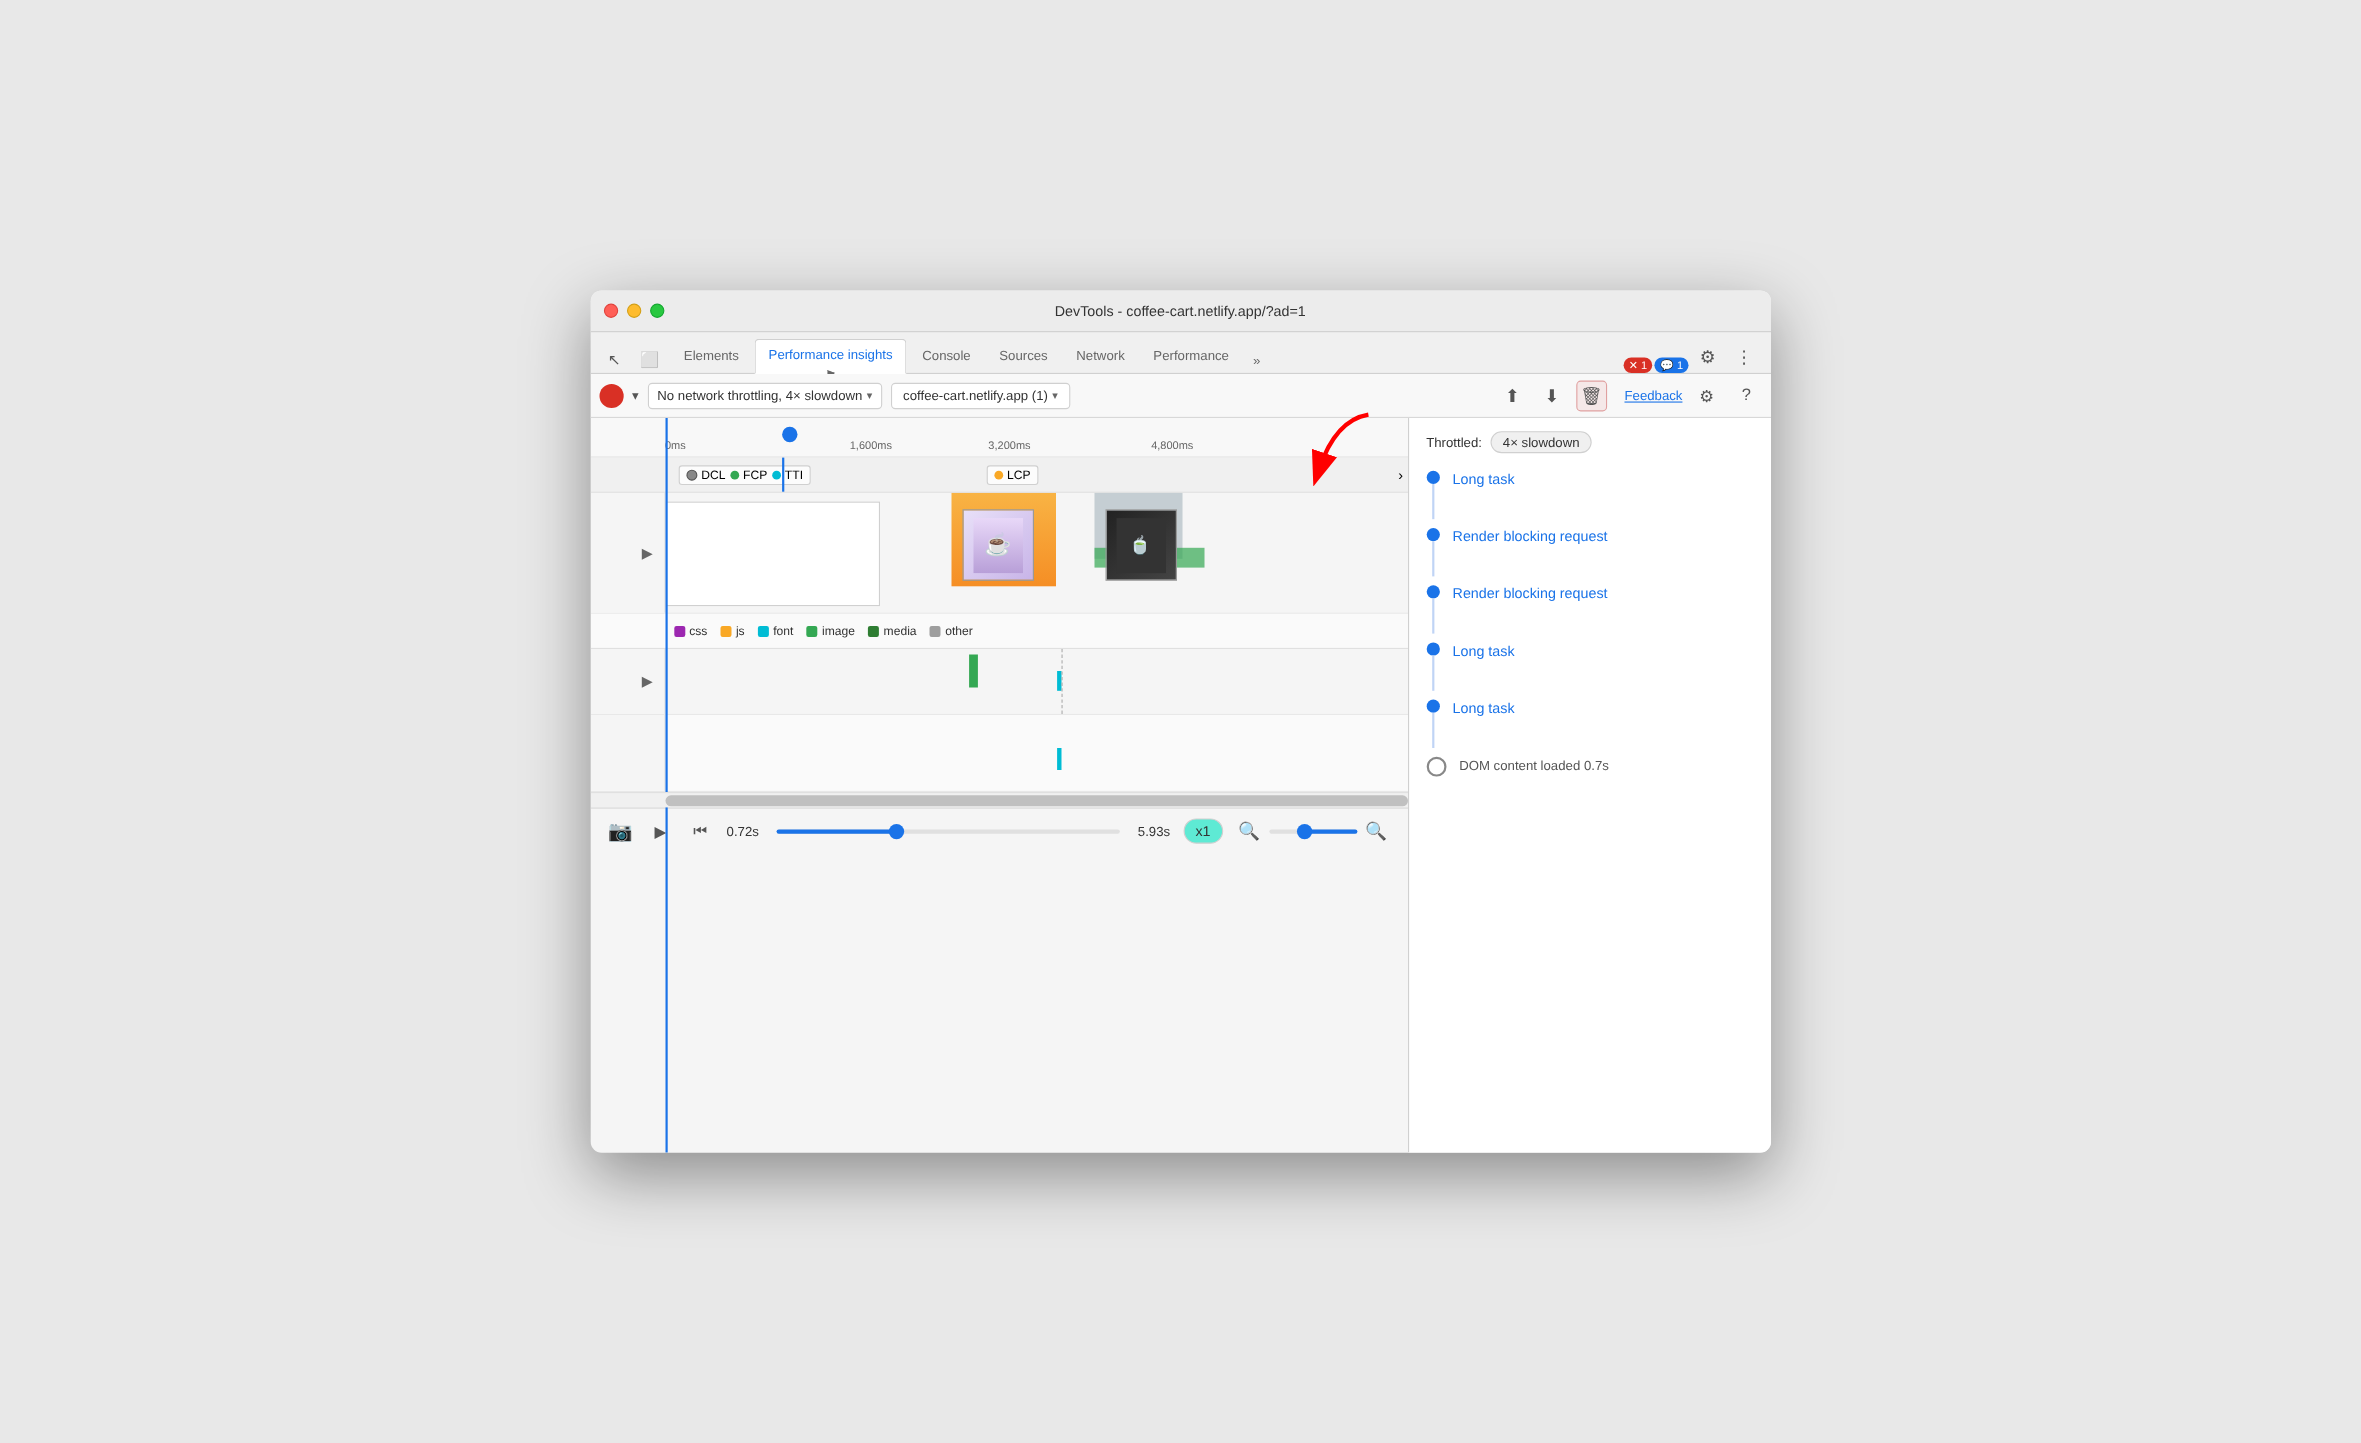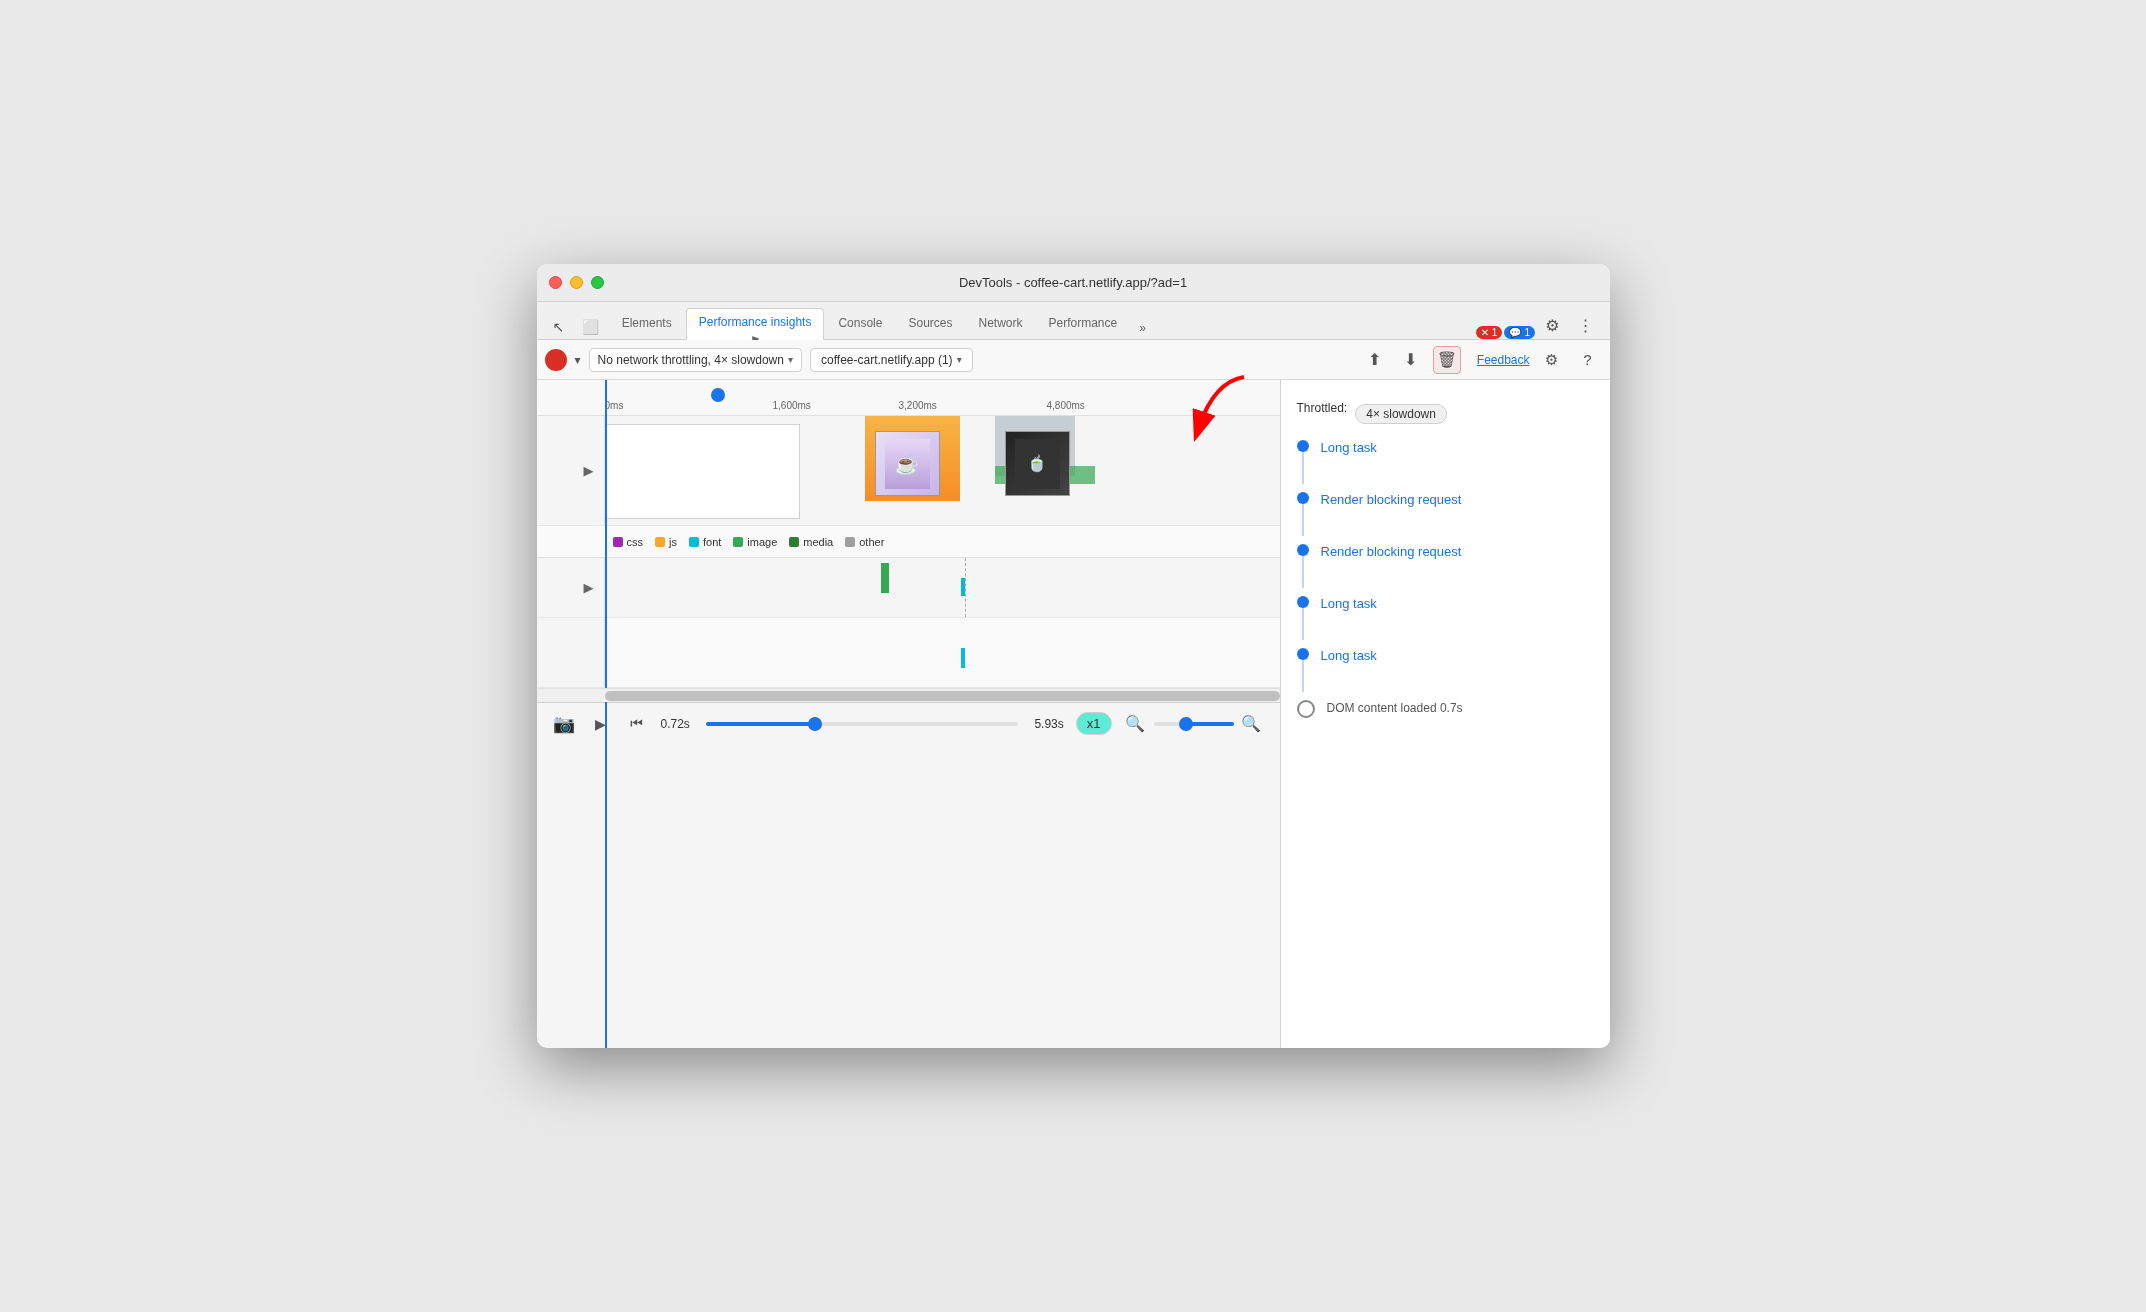--- a/index.html
+++ b/index.html
@@ -520,21 +520,20 @@
       font-size: 12px;
       color: #333;
     }
     .throttle-badge {
       background: #f0f0f0;
       border: 1px solid #d0d0d0;
       border-radius: 12px;
       padding: 2px 10px;
       font-size: 12px;
       color: #333;
-      margin-top: 12px;
     }
     
     .insight-timeline {
       display: flex;
       flex-direction: column;
     }
     .insight-item {
       display: flex;
       align-items: flex-start;
       gap: 12px;
@@ -701,20 +700,43 @@
           <div class="ruler-mark" style="left:362px;">
             <span>3,200ms</span>
           </div>
           <div class="ruler-mark" style="left:510px;">
             <span>4,800ms</span>
           </div>
 
           <div style="position:absolute; left:174px; top:8px; width:14px; height:14px; background:#1a73e8; border-radius:50%;"></div>
         </div>
 
+        <div class="markers-row">
+          <div style="position:absolute; left:174px; top:0; bottom:0; width:2px; background:#1a73e8; z-index:5;"></div>
+
+          <div style="position:absolute; left:80px;">
+            <div class="marker-group">
+              <div style="width:10px;height:10px;border-radius:50%;background:#888;border:1px solid #555;"></div>
+              <span style="font-size:11px;">DCL</span>
+              <div class="marker-dot dot-green"></div>
+              <span style="font-size:11px;">FCP</span>
+              <div class="marker-dot" style="background:#00bcd4;"></div>
+              <span style="font-size:11px;">TTI</span>
+            </div>
+          </div>
+
+          <div style="position:absolute; left:360px;">
+            <div class="marker-group">
+              <div class="marker-dot" style="background:#f9a825;"></div>
+              <span style="font-size:11px;">LCP</span>
+            </div>
+          </div>
+
+          <div style="position:absolute; right:4px; top:50%; transform:translateY(-50%);">›</div>
+        </div>
 
         <div class="track screenshot-track">
           <div class="track-label">
             <div class="track-expand">▶</div>
           </div>
           <div class="track-content">
 
             <div style="position:absolute;left:0;top:8px;width:195px;height:95px;background:white;border:1px solid #d0d0d0;"></div>
 
             <div class="lcp-bar"></div>

